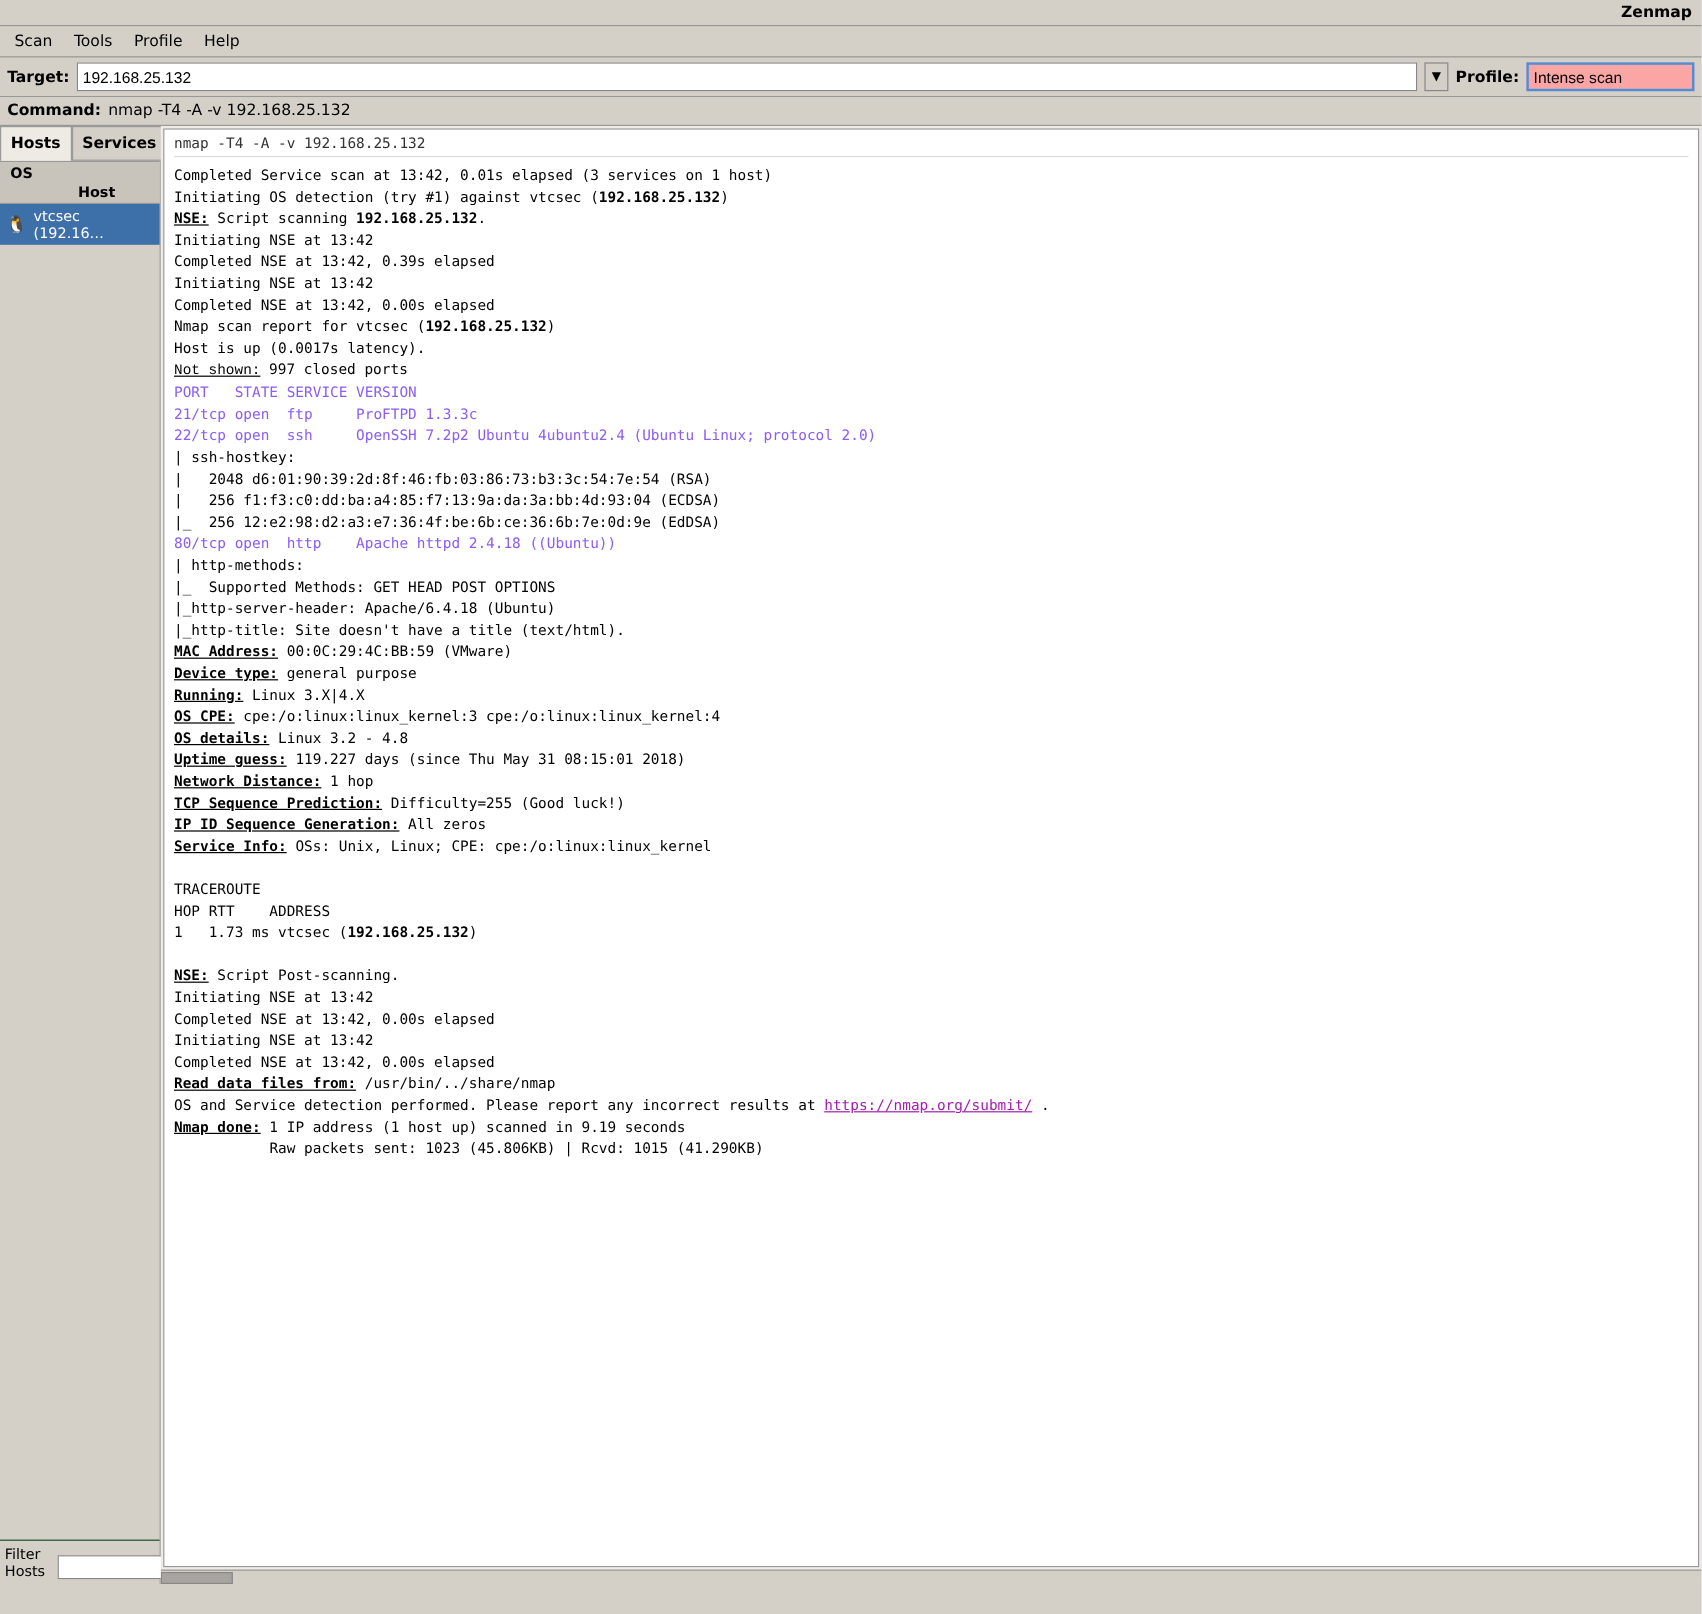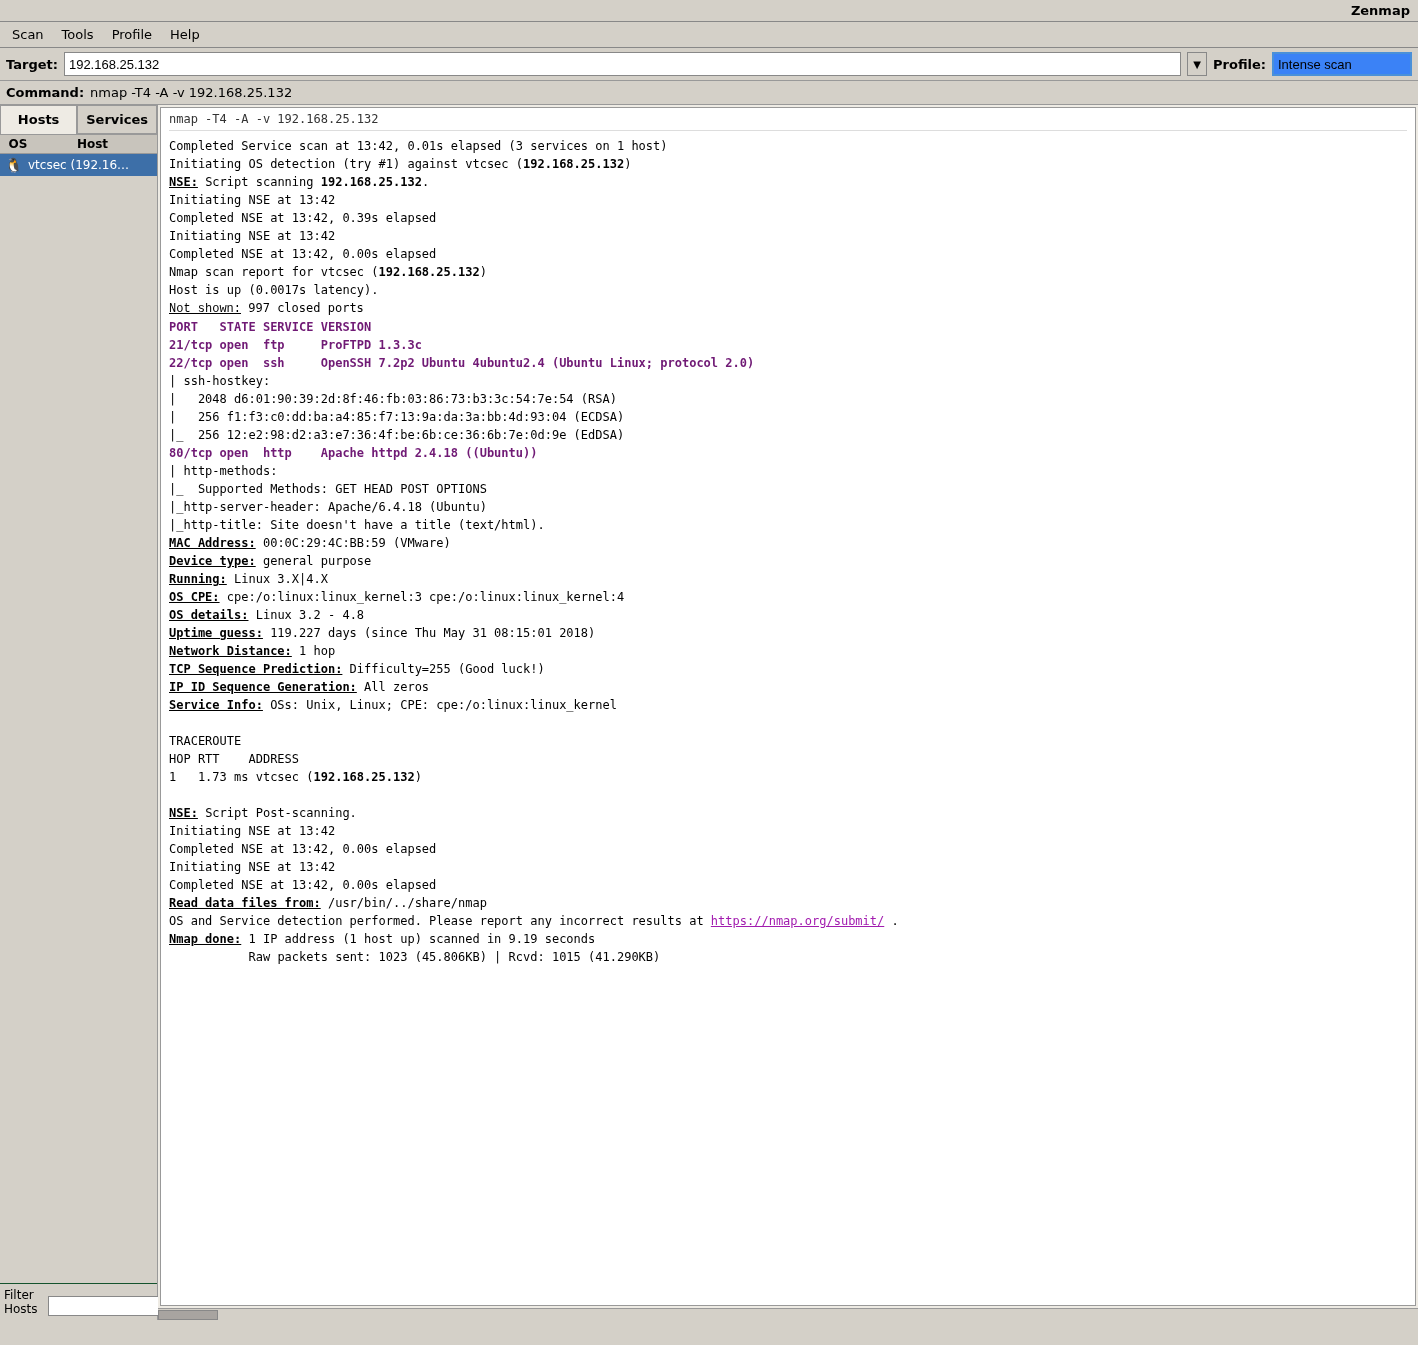--- a/index.html
+++ b/index.html
@@ -68,21 +68,21 @@
       justify-content: center;
       cursor: pointer;
       font-size: 10px;
     }
     .profile-input {
       width: 140px;
       height: 24px;
       padding: 2px 4px;
       font-size: 13px;
       border: 2px solid #4a90d9;
-      background: #3b82f6;
+      background: #fca5a5;
     }
 
     
     .command-row {
       display: flex;
       align-items: center;
       background: #d4d0c8;
       padding: 4px 6px;
       gap: 6px;
       border-bottom: 1px solid #999;
@@ -94,21 +94,21 @@
 
     
     .main-area {
       display: flex;
       flex: 1;
       height: calc(1345px - 130px);
     }
 
     
     .left-panel {
-      width: 158px;
+      width: 134px;
       background: #d4d0c8;
       border-right: 1px solid #999;
       display: flex;
       flex-direction: column;
     }
 
     
     .left-tabs {
       display: flex;
       background: #d4d0c8;
@@ -134,21 +134,21 @@
     .host-list-header {
       display: flex;
       padding: 2px 4px;
       border-bottom: 1px solid #999;
       font-size: 12px;
       font-weight: bold;
       background: #c8c4bc;
       text-align: center;
     }
     .host-list-header .col-os { width: 28px; }
-    .host-list-header .col-host { flex: 1; }
+    .host-list-header .col-host { flex: 1; margin-top: 16px; }
 
     
     .host-item {
       display: flex;
       align-items: center;
       padding: 3px 4px;
       cursor: pointer;
       font-size: 12px;
     }
     .host-item.selected {
@@ -237,21 +237,21 @@
 
     .output-text {
       font-family: 'DejaVu Sans Mono', 'Liberation Mono', 'Courier New', monospace;
       font-size: 12px;
       line-height: 1.5;
       white-space: pre-wrap;
       word-break: break-all;
       color: #000;
     }
 
-    .output-text .green { color: #701a75; font-weight: bold; }
+    .output-text .green { color: #8b5cf6; font-weight: normal; }
     .output-text .underline { text-decoration: underline; font-family: Liberation Mono, monospace; }
     .output-text .bold-underline { font-weight: bold; text-decoration: underline; }
     .output-text .link { color: #a21caf; text-decoration: underline; cursor: pointer; }
 
     .scrollbar-track-h {
       height: 12px;
       background: #d4d0c8;
       border-top: 1px solid #999;
       position: relative;
     }

